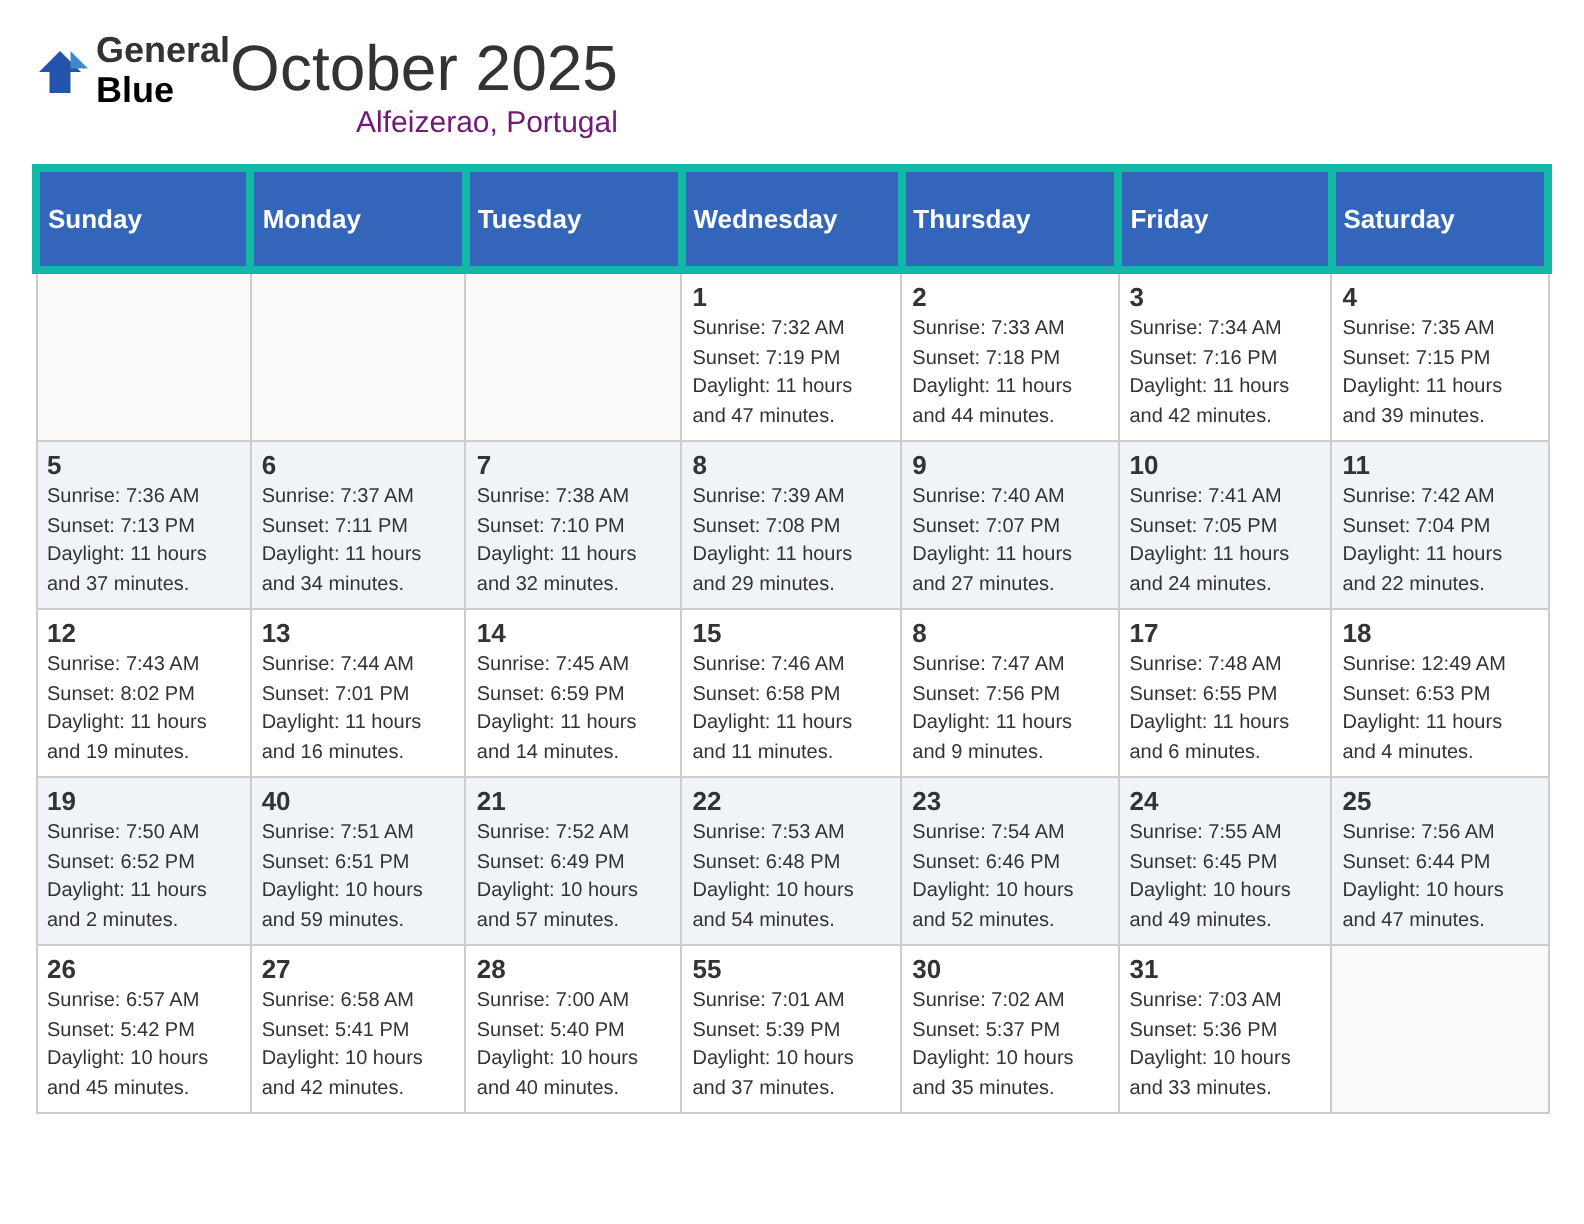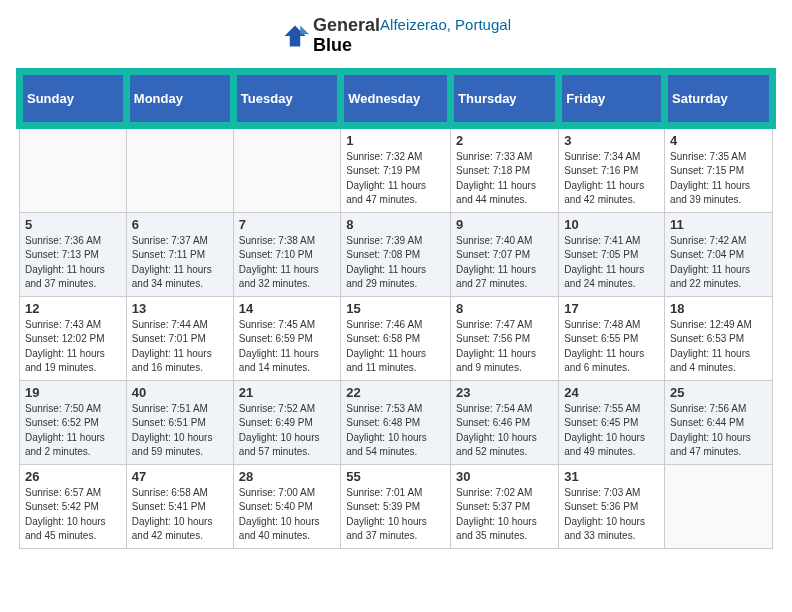--- a/index.html
+++ b/index.html
@@ -5,21 +5,21 @@
     * { box-sizing: border-box; margin: 0; padding: 0; }
     body {
       font-family: Arial, sans-serif;
       background: #fff;
       width: 792px;
       min-height: 612px;
       padding: 16px;
     }
     .header {
       display: flex;
-      justify-content: center;
+      justify-content: flex-start;
       align-items: flex-start;
       margin-bottom: 12px;
     }
     .logo {
       display: flex;
       align-items: center;
       gap: 4px;
     }
     .logo-text {
       font-size: 18px;
@@ -35,34 +35,34 @@
     .title-block {
       text-align: right;
     }
     .month-title {
       font-size: 32px;
       color: #333;
       font-weight: normal;
     }
     .subtitle {
       font-size: 15px;
-      color: #0369a1;
+      color: #701a75;
     }
     .calendar {
       width: 100%;
       border-collapse: collapse;
       border: 1px solid #ccc;
     }
     .calendar th {
       background: #3366bb;
       color: #fff;
       font-size: 13px;
       padding: 16px 4px;
       text-align: left;
-      border: 7px solid #14b8a6;
+      border: 4px solid #14b8a6;
     }
     .calendar td {
       vertical-align: top;
       border: 1px solid #ccc;
       padding: 4px 5px;
       width: 113px;
       min-height: 80px;
       font-size: 11px;
       color: #333;
       background: #fff;
@@ -92,20 +92,21 @@
     <svg class="logo-icon" viewBox="0 0 32 32">
       <polygon points="16,4 28,16 22,16 22,28 10,28 10,16 4,16" fill="#2255aa"></polygon>
       <polygon points="22,4 32,14 22,14" fill="#4488cc"></polygon>
     </svg>
     <div class="logo-text">
       <span class="logo-general">General</span><br>
       <span class="logo-blue">Blue</span>
     </div>
   </div>
   <div class="title-block">
+    <div class="month-title">October 2025</div>
     <div class="subtitle">Alfeizerao, Portugal</div>
   </div>
 </div>
 
 <table class="calendar">
   <thead>
     <tr>
     <th>Sunday</th>
         <th>Monday</th>
         <th>Tuesday</th>
@@ -197,21 +198,21 @@
           <div class="day-info">Sunrise: 7:42 AM
 Sunset: 7:04 PM
 Daylight: 11 hours
 and 22 minutes.</div>
         </td>
       </tr>
       <tr>
         <td>
           <div class="day-number">12</div>
           <div class="day-info">Sunrise: 7:43 AM
-Sunset: 12:02 PM
+Sunset: 8:02 PM
 Daylight: 11 hours
 and 19 minutes.</div>
         </td>
         <td>
           <div class="day-number">13</div>
           <div class="day-info">Sunrise: 7:44 AM
 Sunset: 7:01 PM
 Daylight: 11 hours
 and 16 minutes.</div>
         </td>
@@ -304,21 +305,21 @@
       </tr>
       <tr>
         <td>
           <div class="day-number">26</div>
           <div class="day-info">Sunrise: 6:57 AM
 Sunset: 5:42 PM
 Daylight: 10 hours
 and 45 minutes.</div>
         </td>
         <td>
-          <div class="day-number">47</div>
+          <div class="day-number">27</div>
           <div class="day-info">Sunrise: 6:58 AM
 Sunset: 5:41 PM
 Daylight: 10 hours
 and 42 minutes.</div>
         </td>
         <td>
           <div class="day-number">28</div>
           <div class="day-info">Sunrise: 7:00 AM
 Sunset: 5:40 PM
 Daylight: 10 hours

